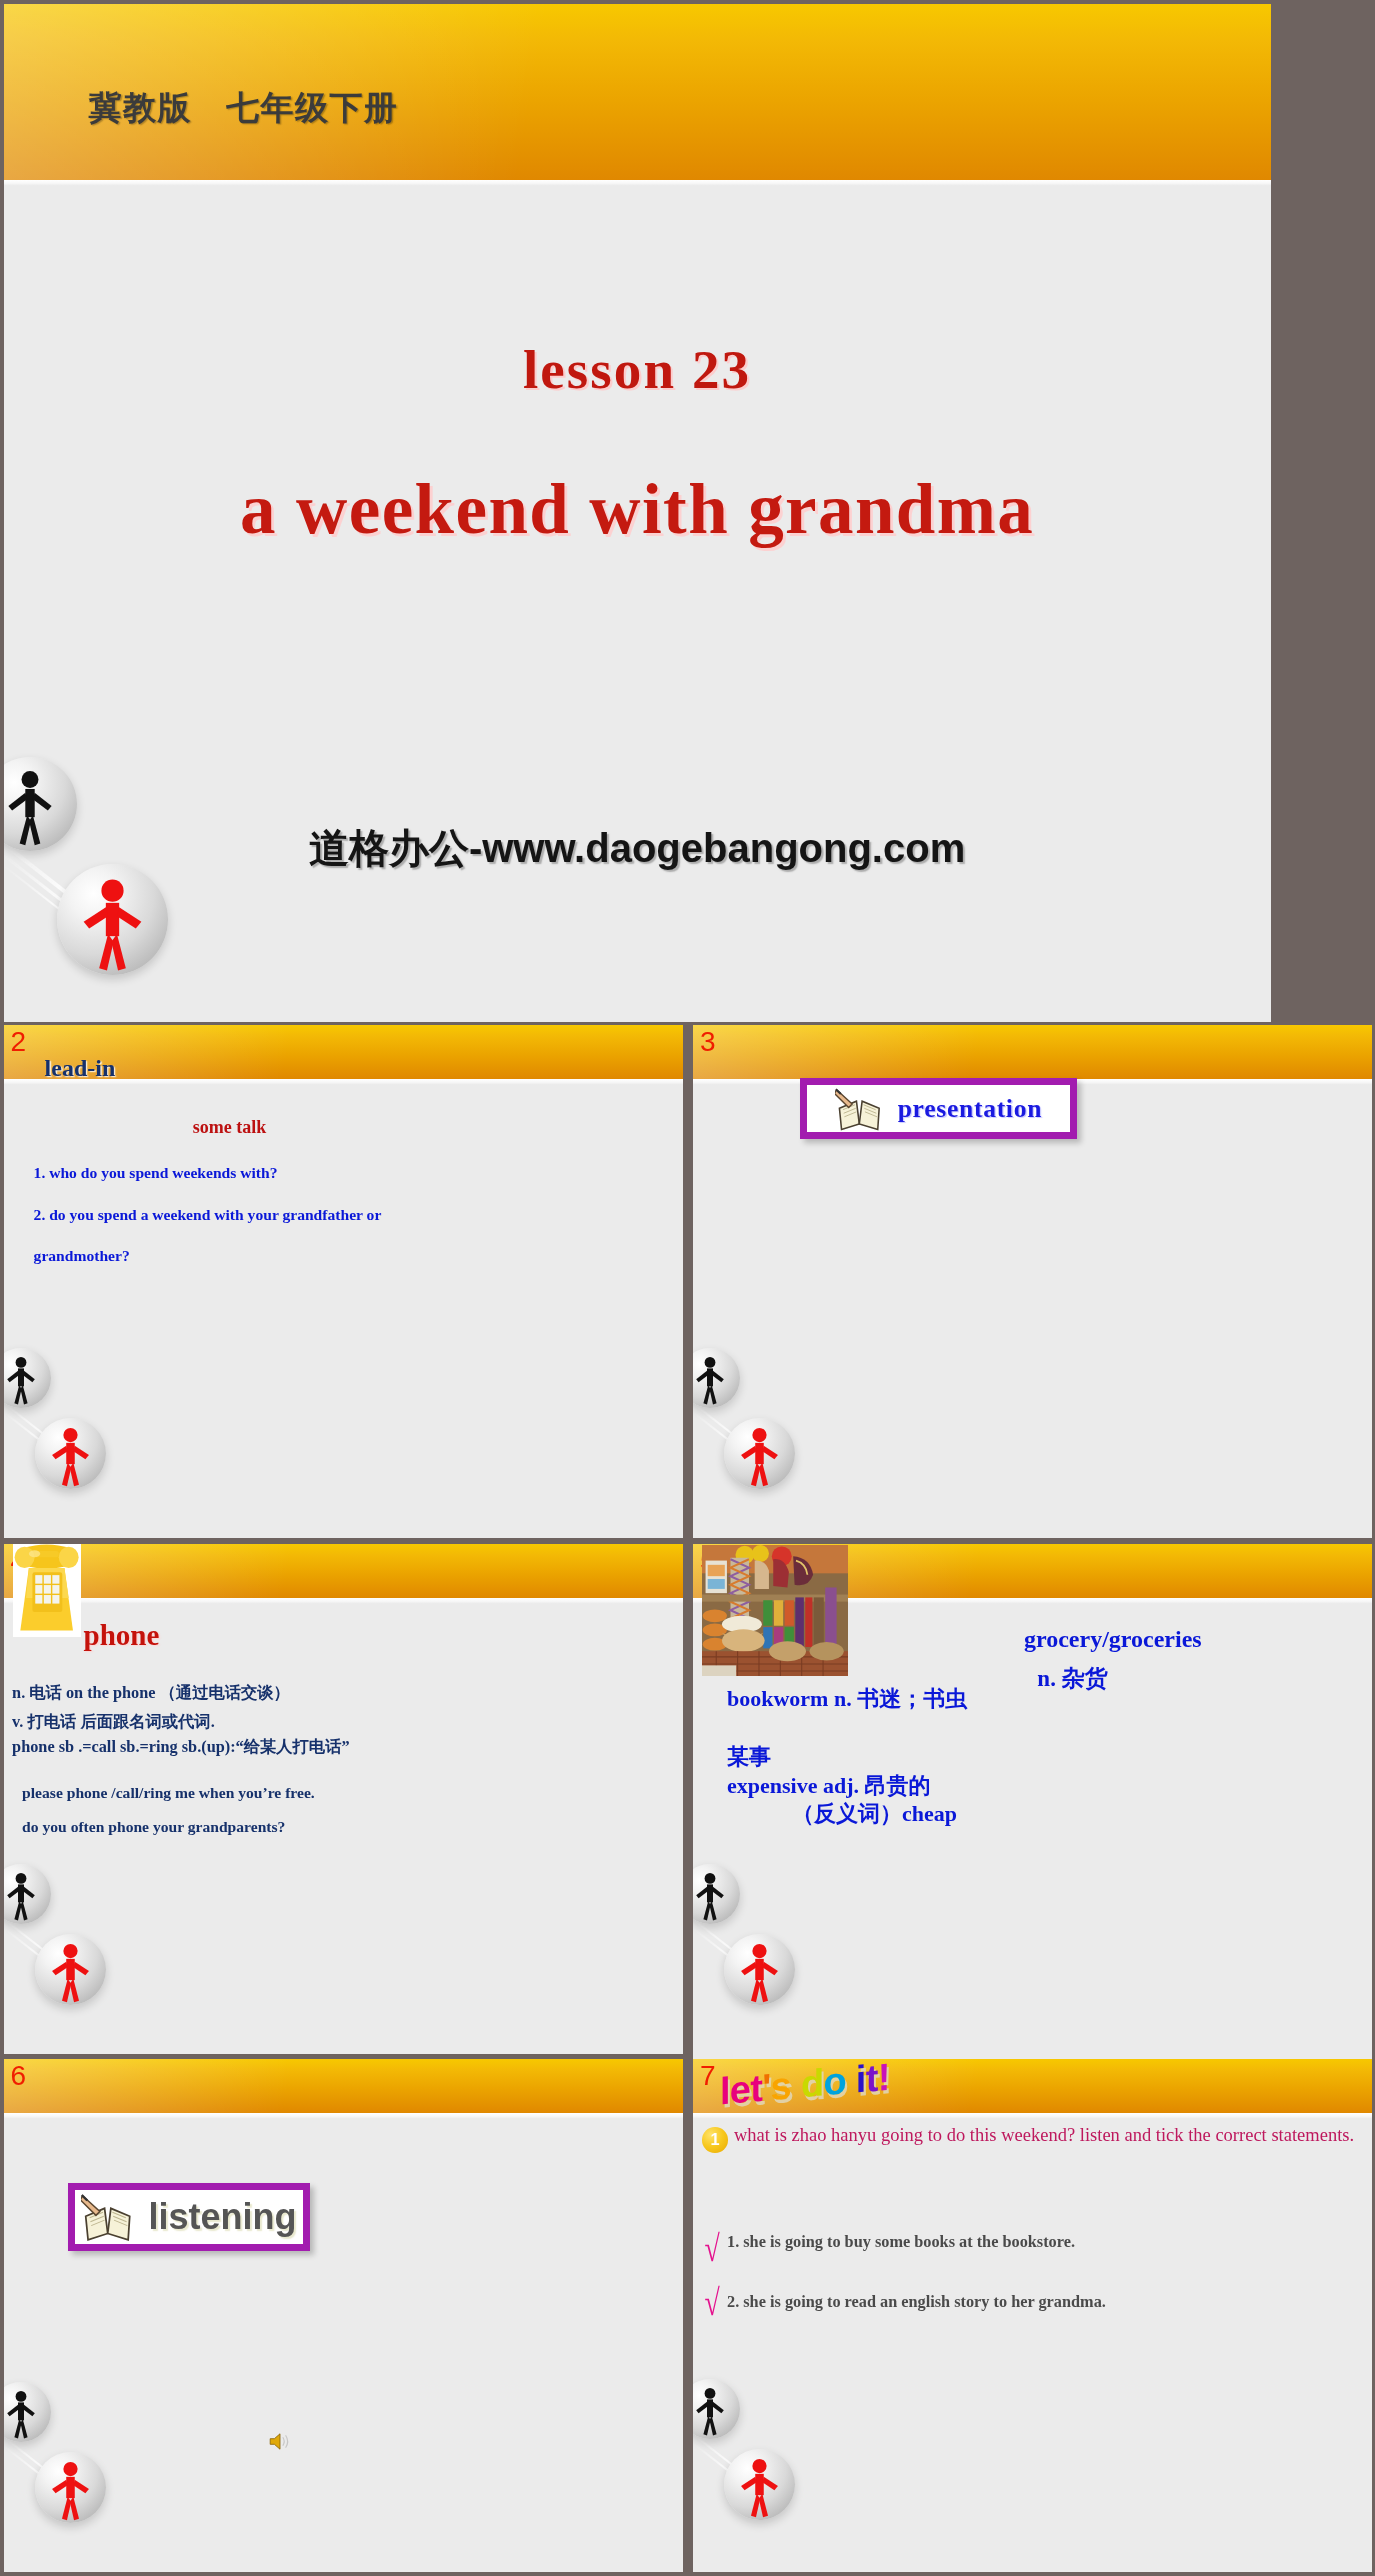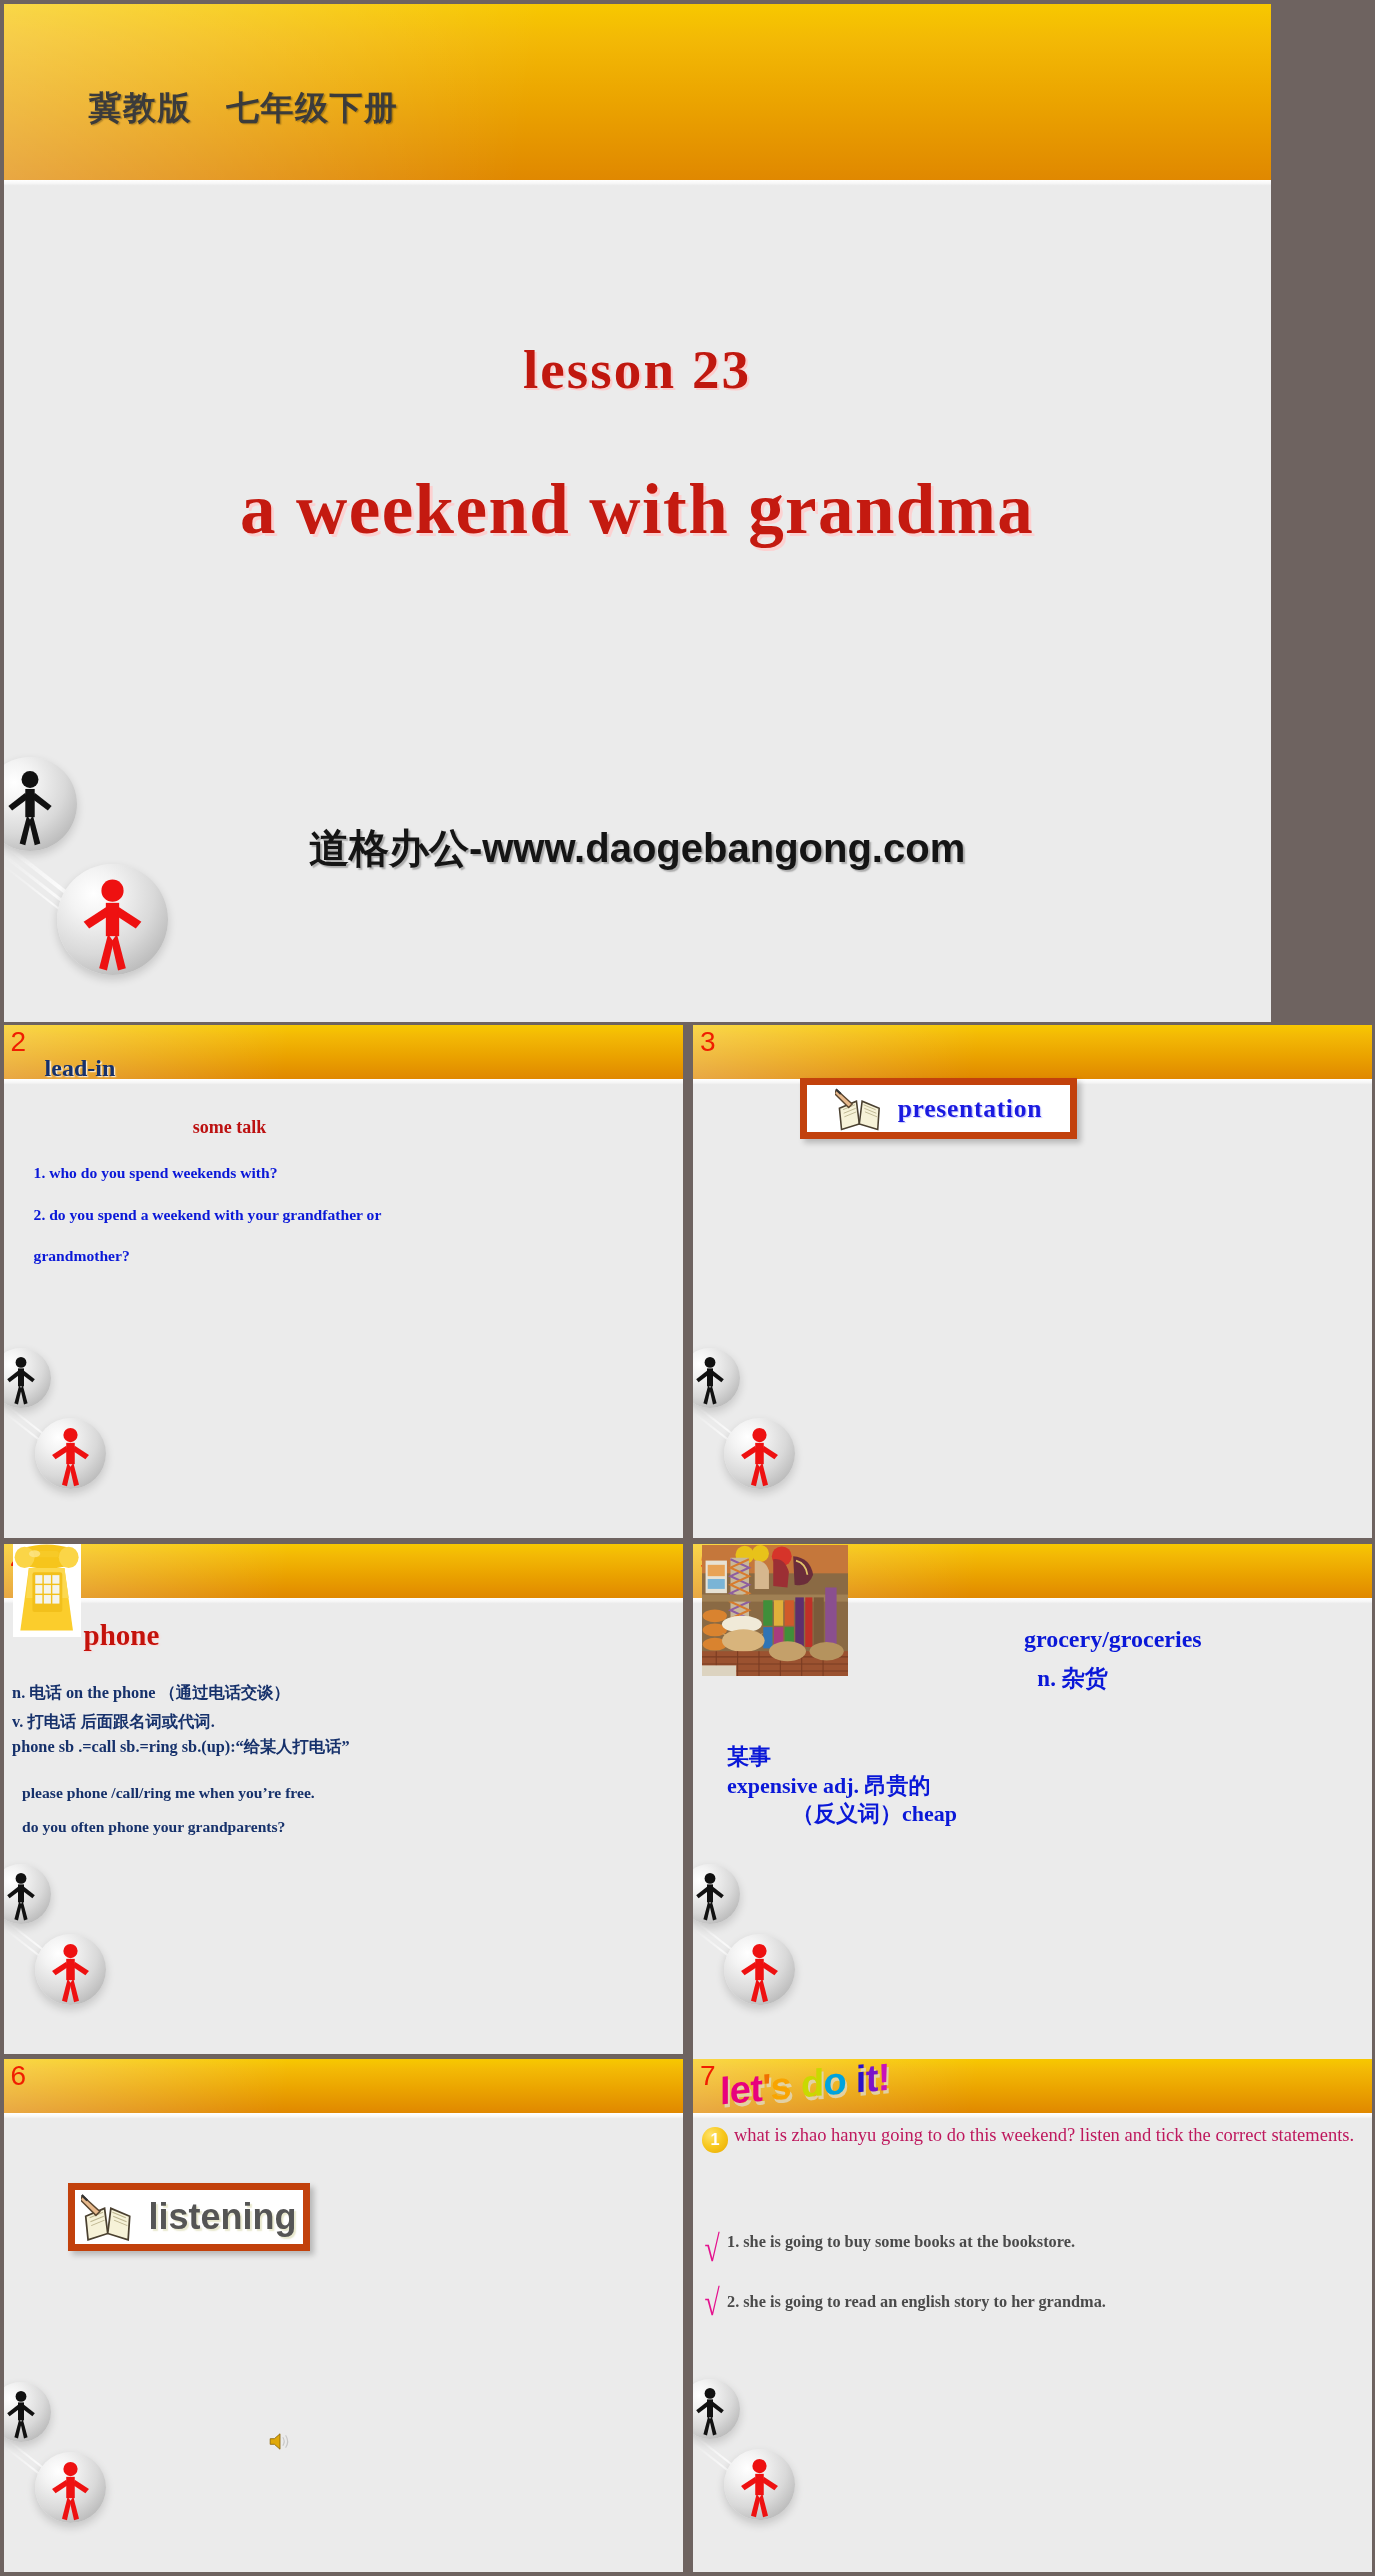--- a/index.html
+++ b/index.html
@@ -131,21 +131,21 @@
     position:absolute; left: 30px;
     font-weight:bold; font-size: 15.6px; color:#0a18d8;
   }
   #s2-q1 { top: 139px; }
   #s2-q2 { top: 181px; }
   #s2-q2b{ top: 222px; left: 30px; }
 
   
   .blue-card {
     position:absolute;
-    background: #c2410c;
+    background: #a21caf;
     padding: 7px;
     box-shadow: 3.6px 4.3px 5.7px rgba(0,0,0,0.22);
   }
   .blue-card .inner {
     background: #ffffff;
     width: 100%; height: 100%;
     display:flex; align-items:center; justify-content:center;
     gap: 12.8px;
   }
   #s3-card { left: 107px; top: 53px; width: 277px; height: 61px; }
@@ -487,20 +487,21 @@
         </g>
         <ellipse cx="120" cy="150" rx="26" ry="14" fill="#c4a06a"></ellipse>
         <ellipse cx="175" cy="150" rx="24" ry="13" fill="#b5935e"></ellipse>
         <rect x="0" y="170" width="48" height="15" fill="#dcd3c0"></rect>
       </svg>
     </div>
 
     <div id="s5-word">grocery/groceries</div>
     <div id="s5-word2">n. 杂货</div>
 
+    <div class="s5-vocab" id="s5-v1">bookworm n.     书迷；书虫</div>
     <div class="s5-vocab" id="s5-v3">某事</div>
     <div class="s5-vocab" id="s5-v4">expensive  adj.   昂贵的</div>
     <div class="s5-vocab" id="s5-v5">（反义词）cheap</div>
 
     <div class="spheres" style="left:-12.8px; top:320px; width:163px; height:192px;">
       <div class="streak" style="left:14px; top:55px; width:107px; height:2.1px; transform:rotate(38deg);"></div>
       <div class="streak" style="left:14px; top:64px; width:105px; height:2.1px; transform:rotate(38deg);"></div>
       <div class="sph" style="left:0; top:0; width:60px; height:60px;">
         <svg class="figure" viewBox="0 0 100 100">
           <circle cx="50" cy="24" r="9" fill="#111"></circle>

